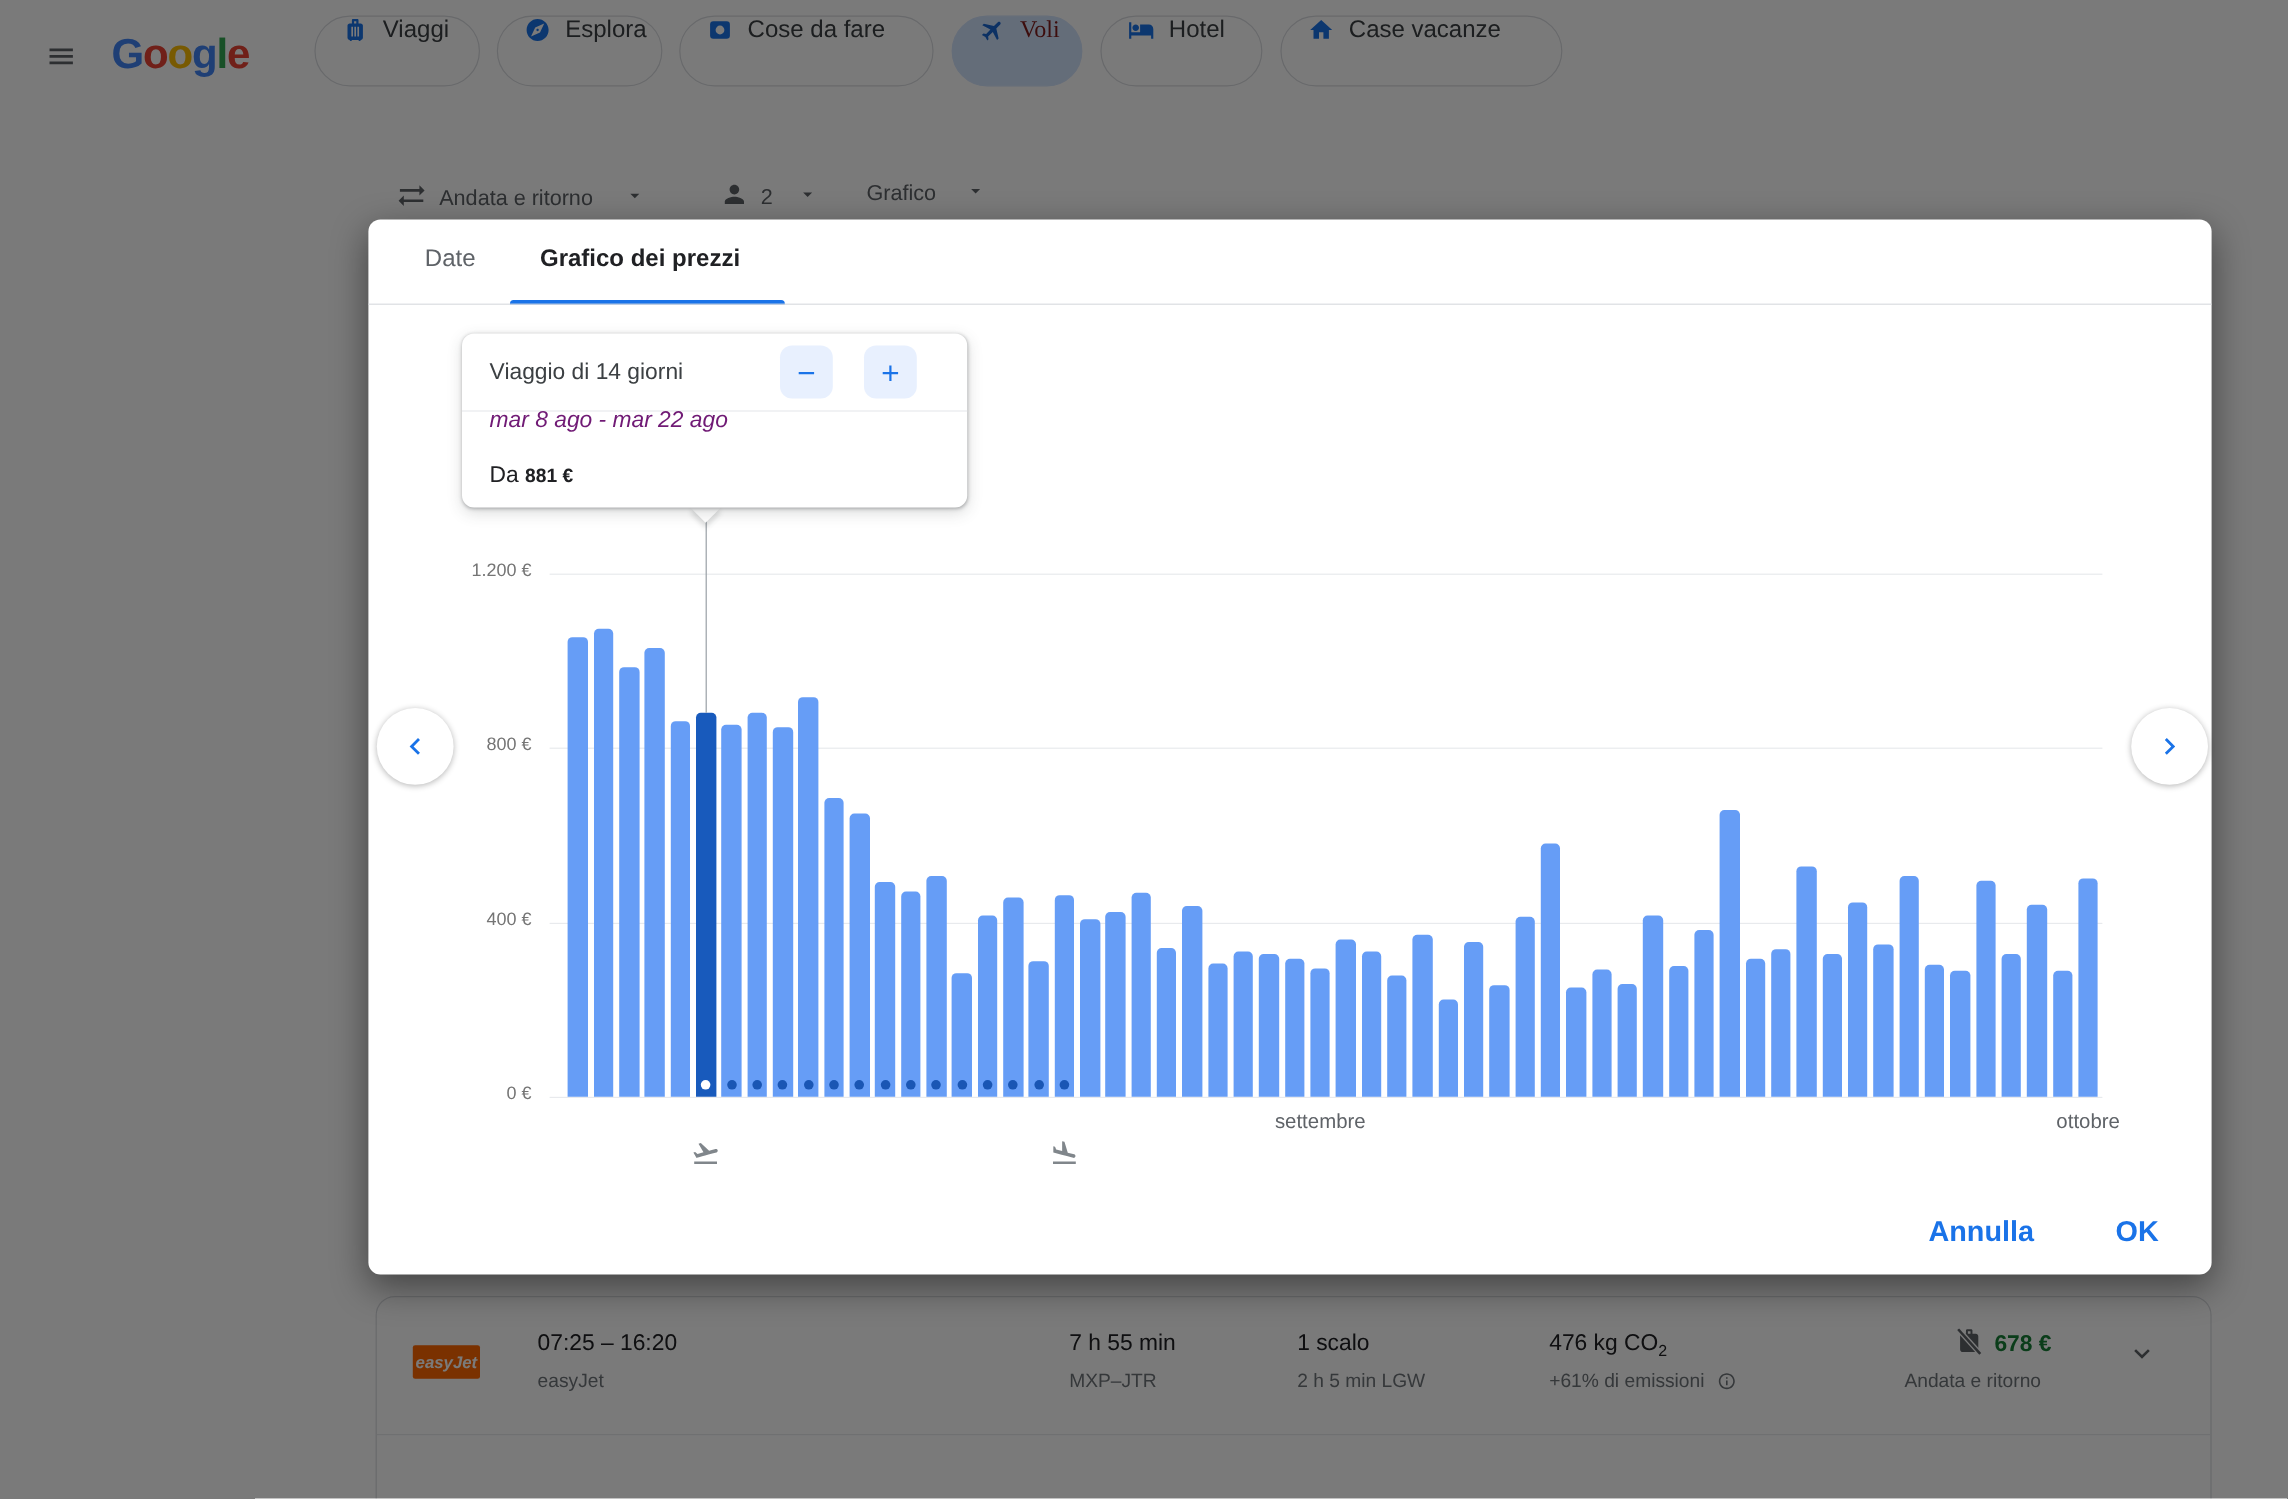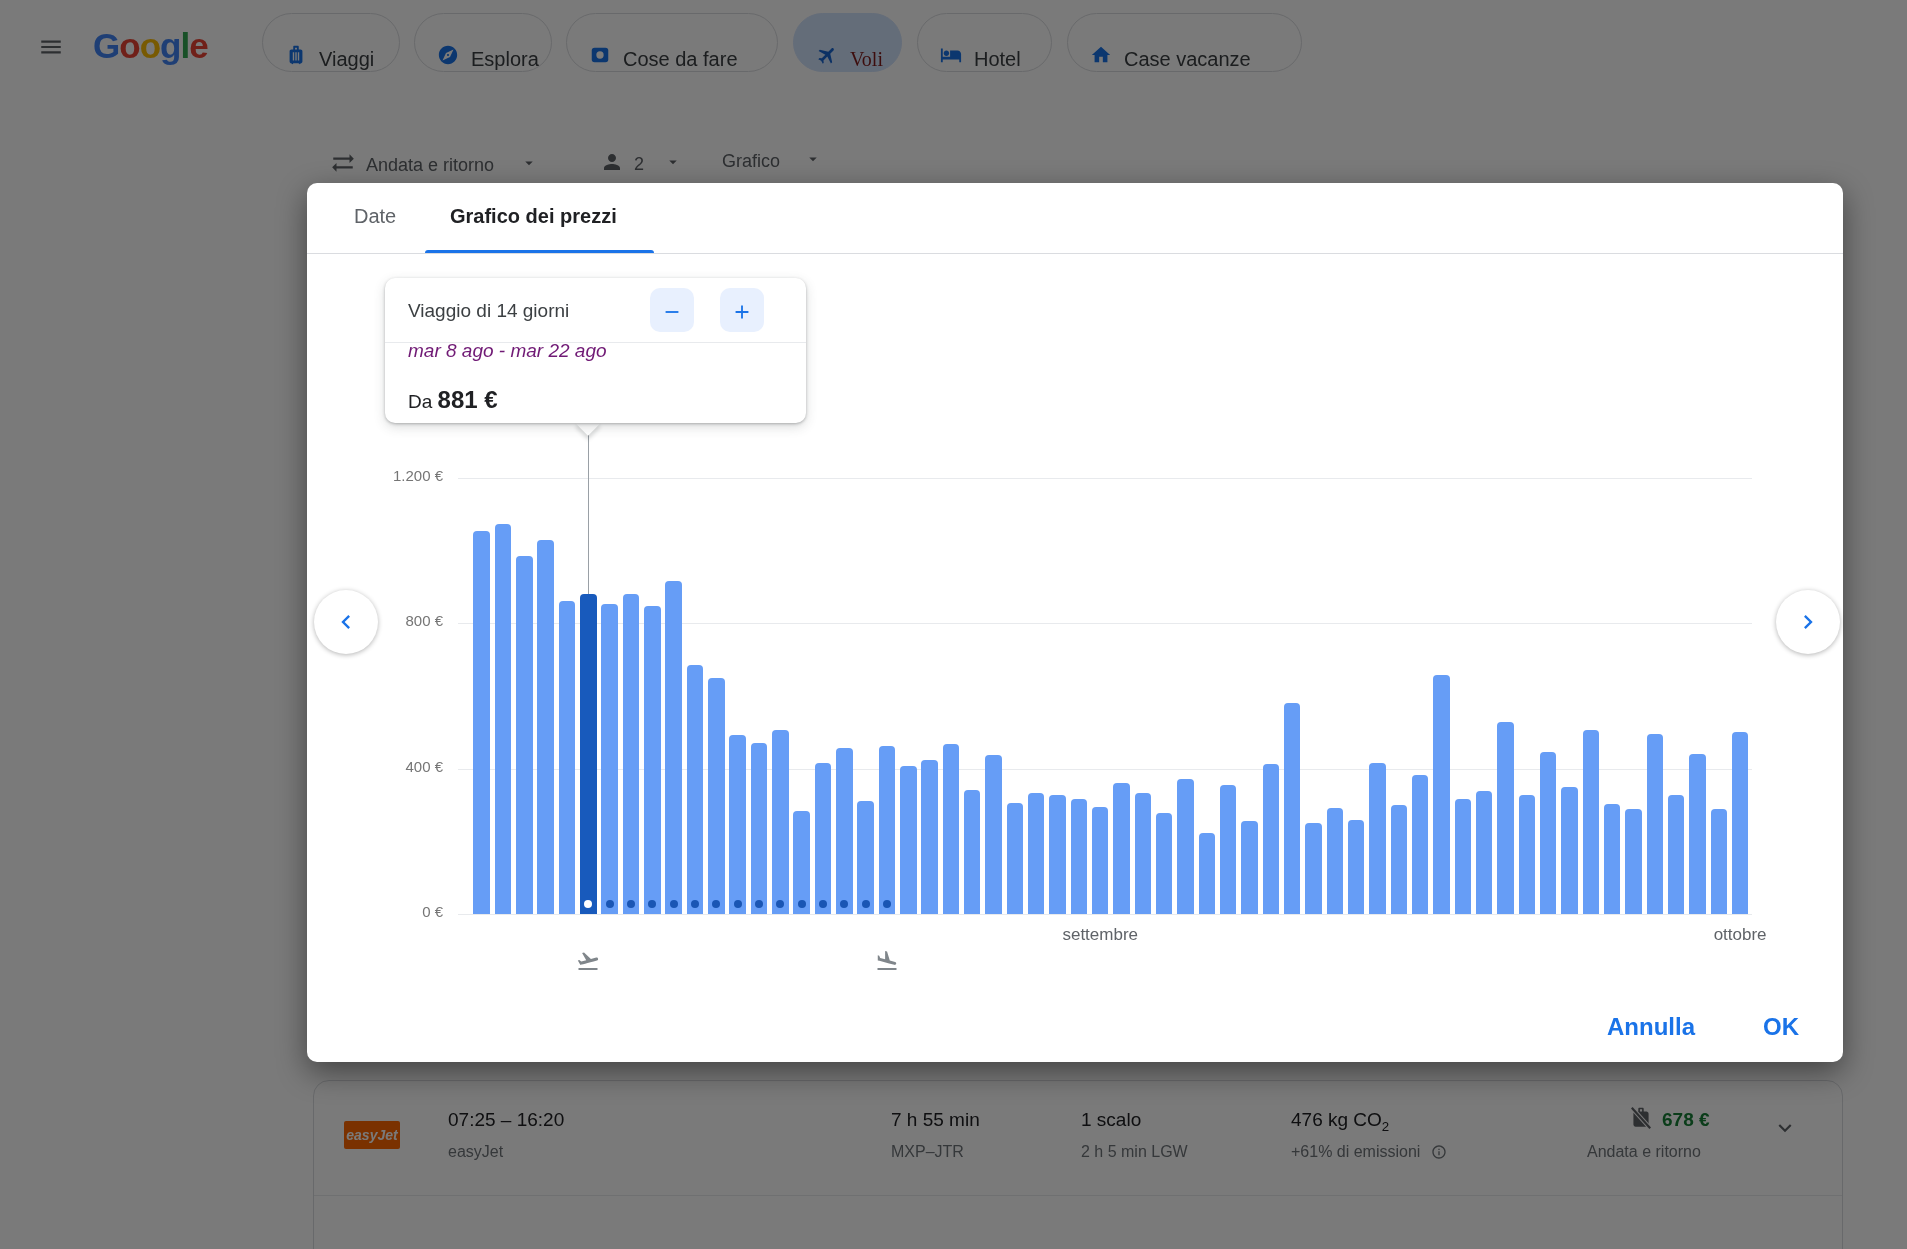--- a/index.html
+++ b/index.html
@@ -4,21 +4,21 @@
 <style>
   html,body{margin:0;padding:0;background:#fff;}
   #canvas{position:relative;width:1907px;height:1249px;overflow:hidden;background:#fff;
           font-family:"Liberation Sans","DejaVu Sans",sans-serif;color:#202124;}
   .abs{position:absolute;}
   
   #header{position:absolute;left:0;top:0;width:1907px;height:94px;background:#fff;}
   #hamburger{position:absolute;left:38px;top:34px;width:26px;height:26px;cursor:pointer;}
   #glogo{position:absolute;left:93px;top:26px;font-size:35px;font-weight:bold;letter-spacing:-1px;}
   .pill{position:absolute;top:13px;height:59px;border:1px solid #dadce0;border-radius:30px;
-        background:#fff;display:flex;align-items:flex-end;gap:12px;padding:0 22px;box-sizing:border-box;
+        background:#fff;display:flex;align-items:flex-start;gap:12px;padding:0 22px;box-sizing:border-box;
         font-size:20px;color:#3c4043;cursor:pointer;white-space:nowrap;}
   .pill svg{flex:0 0 auto;}
   .pill.active{background:#d2e3fc;border-color:#d2e3fc;color:#7f1d1d;font-family:Liberation Serif, serif;}
   
   .sctrl{position:absolute;display:flex;align-items:center;gap:10px;color:#5f6368;font-size:18px;cursor:pointer;}
   
   #results{position:absolute;left:313px;top:1080px;width:1530px;height:400px;background:#fff;
            border:1px solid #dadce0;border-radius:16px 16px 0 0;box-sizing:border-box;}
   .frow{position:absolute;left:0;width:100%;height:114px;}
   .frow .main{position:absolute;top:28px;font-size:19px;color:#202124;}
@@ -37,21 +37,21 @@
   #tab-graph{left:143px;color:#202124;}
   #tab-underline{position:absolute;left:118px;top:67px;width:229px;height:4px;background:#1a73e8;border-radius:3px 3px 0 0;}
   #tabs-divider{position:absolute;left:0;top:70px;width:100%;height:1px;background:#dadce0;}
   
   #tooltip{position:absolute;left:78px;top:95px;width:421px;height:145px;background:#fff;border-radius:10px;
            box-shadow:0 1px 3px rgba(60,64,67,.35),0 4px 12px rgba(60,64,67,.18);z-index:5;}
   #tooltip .title{position:absolute;left:23px;top:22px;font-size:19px;color:#3c4043;}
   #tooltip .divider{position:absolute;left:0;top:64px;width:100%;height:1px;background:#e8eaed;}
   #tooltip .dates{position:absolute;left:23px;top:62px;font-size:19px;color:#701a75;font-style:italic;}
   #tooltip .from{position:absolute;left:23px;top:108px;font-size:19px;color:#202124;}
-  #tooltip .from b{font-size:24px;}
+  #tooltip .from b{font-size:16px;}
   .stepbtn{position:absolute;top:10px;width:44px;height:44px;border-radius:10px;background:#e8f0fe;border:none;
            color:#1a73e8;font-size:24px;line-height:44px;text-align:center;cursor:pointer;padding:0;}
   #tt-tail{position:absolute;left:272px;top:231px;width:18px;height:18px;background:#fff;transform:rotate(45deg);
            box-shadow:3px 3px 4px rgba(60,64,67,.18);z-index:4;}
   #callout-line{position:absolute;left:281px;top:240px;width:1px;height:171px;background:#9aa0a6;z-index:1;}
   
   .gridline{position:absolute;height:1px;background:#e8eaed;}
   .ytick{position:absolute;width:110px;text-align:right;font-size:15px;color:#757575;}
   .bar{position:absolute;border-radius:4px 4px 0 0;cursor:pointer;}
   .bardot{position:absolute;width:8px;height:8px;border-radius:50%;z-index:2;}

